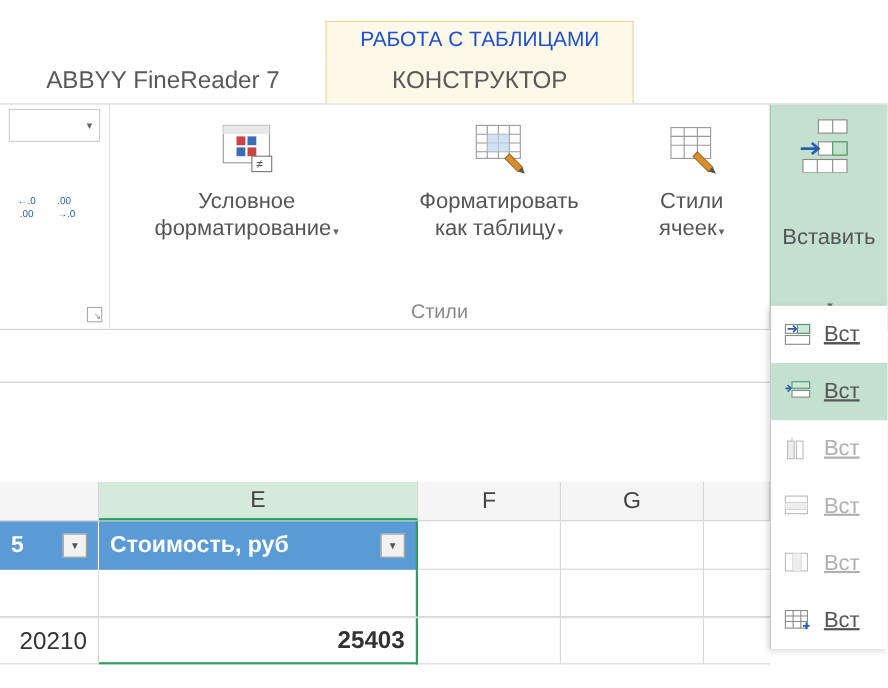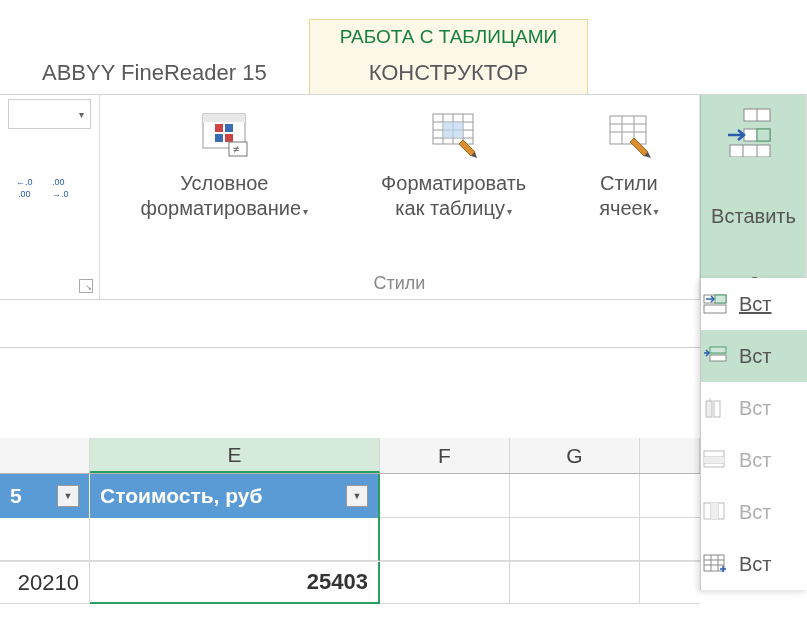--- a/index.html
+++ b/index.html
@@ -28,21 +28,21 @@
     padding: 6px 12px 8px 12px;
     cursor: pointer;
   }
   .tab-context {
     display: flex;
     flex-direction: column;
     align-items: center;
   }
   .tab-context-title {
     font-size: 19px;
-    color: #15803d;
+    color: #1d4ed8;
     padding: 6px 30px;
     background: #fdf8e8;
     border: 1px solid #e8d898;
     border-bottom: none;
   }
   .tab-context-sub {
     font-size: 22px;
     color: #595959;
     padding: 6px 20px 8px 20px;
     background: #fdf8e8;
@@ -176,24 +176,25 @@
     width: 107px;
     background: #fff;
     border-left: 1px solid #c9c9c9;
     box-shadow: -2px 2px 6px rgba(0,0,0,0.15);
     z-index: 10;
   }
   .menu-item {
     display: flex;
     align-items: center;
     gap: 10px;
-    padding: 14px 0;
+    padding: 14px 10px;
     font-size: 20px;
     color: #555;
     cursor: pointer;
+    text-decoration: underline;
   }
   .menu-item.hover { background: #c4e0ce; }
   .menu-item.disabled { color: #b0b0b0; cursor: default; }
   .menu-item .mi-icon {
     width: 28px;
     height: 24px;
     flex-shrink: 0;
     display: flex;
     align-items: center;
     justify-content: center;
@@ -273,21 +274,21 @@
   .sel-border-right { border-right: 2px solid #2aa060; }
   .sel-border-bottom-e { border-bottom: 2px solid #2aa060; font-weight: bold; }
 
   
   svg { display: block; }
 </style>
 </head>
 <body>
 
 <div class="tabs-row">
-  <div class="tab">ABBYY FineReader 15</div>
+  <div class="tab">ABBYY FineReader 7</div>
   <div class="tab-context">
     <div class="tab-context-title">РАБОТА С ТАБЛИЦАМИ</div>
     <div class="tab-context-sub">КОНСТРУКТОР</div>
   </div>
 </div>
 
 <div class="ribbon">
 
   <div class="ribbon-group number-group">
     <div>

